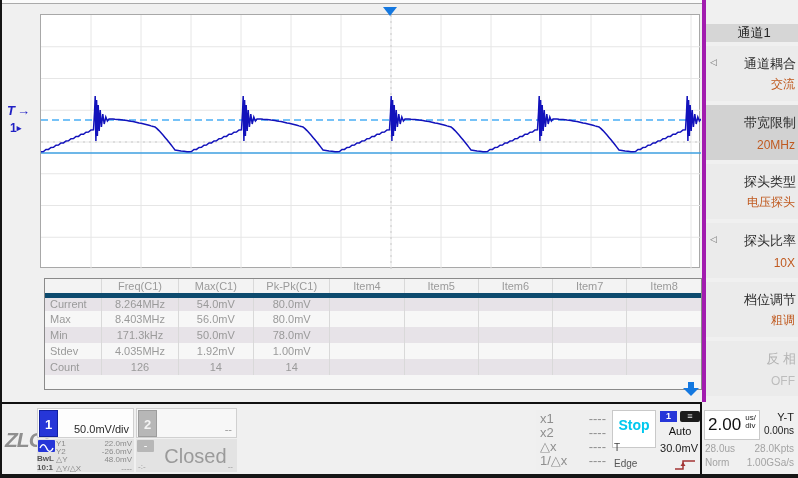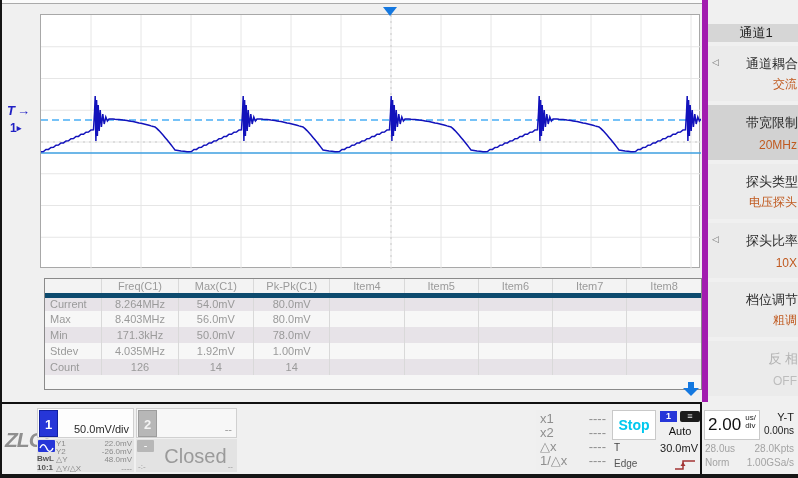--- a/index.html
+++ b/index.html
@@ -30,21 +30,21 @@
     border-left:1px solid #d9d9d9;overflow:hidden;white-space:nowrap;}
   .meas th{background:#f3f3f3;text-align:center;border-bottom:5px solid #0c4a6e;}
   .meas td{text-align:center;}
   .meas td:first-child,.meas th:first-child{border-left:none;text-align:left;padding-left:5px;}
   .meas tbody tr:nth-child(odd) td{background:#e7e3e8;}
   .meas tbody tr:nth-child(even) td{background:#f7f7f7;}
 
   .scroll-arrow{position:absolute;left:682px;top:382px;}
 
   
-  .sidebar{position:absolute;left:702px;top:0;width:96px;height:402px;background:#f0f0f0;border-left:6px solid #a21caf;}
+  .sidebar{position:absolute;left:702px;top:0;width:96px;height:402px;background:#f0f0f0;border-left:4px solid #a21caf;}
   .sb-title{position:absolute;left:0;top:24px;width:96px;height:18px;background:#d6d6d6;
     color:#222;font-size:13px;text-align:center;line-height:18px;}
   .sb-items{position:absolute;left:0;top:46px;width:96px;}
   .sk{position:relative;width:96px;height:55px;background:#ebebeb;margin-bottom:4px;}
   .sk.sel{background:#d2d2d2;}
   .sk .lbl{position:absolute;right:6px;top:9px;font-size:13px;color:#2b2b2b;white-space:nowrap;}
   .sk .val{position:absolute;right:7px;bottom:8px;font-size:12px;color:#c05a20;white-space:nowrap;}
   .sk .arrow{position:absolute;left:4px;top:11px;font-size:9px;color:#777;}
   .sk.dis .lbl{color:#b3b3b3;}
   .sk.dis .val{color:#bdbdbd;}
@@ -71,21 +71,21 @@
   .ch2 .minus-badge{position:absolute;left:1px;top:1px;width:17px;height:12px;background:#b7b7b7;color:#fff;
     font-size:11px;line-height:10px;text-align:center;border-radius:1px;}
   .ch2 .closed{position:absolute;left:22px;top:6px;right:4px;text-align:center;font-size:20px;color:#9a9a9a;}
   .ch2 .b-l{position:absolute;left:2px;bottom:1px;font-size:8px;color:#9a9a9a;}
   .ch2 .b-r{position:absolute;right:4px;bottom:1px;font-size:8px;color:#9a9a9a;}
 
   .xcur{position:absolute;left:536px;top:410px;width:74px;height:60px;background:#efefef;padding:2px 4px;}
   .xcur .row{display:flex;justify-content:space-between;font-size:13px;line-height:14px;color:#8f8f8f;}
 
   .trig{position:absolute;left:612px;top:408px;width:88px;height:64px;}
-  .stop-box{position:absolute;left:0;top:2px;width:44px;height:30px;background:#fff;border:1px solid #c9c9c9;
+  .stop-box{position:absolute;left:0;top:2px;width:44px;height:38px;background:#fff;border:1px solid #c9c9c9;
     color:#00c8ee;font-weight:bold;font-size:14px;text-align:center;line-height:28px;}
   .trig-badges{position:absolute;left:48px;top:3px;width:40px;height:12px;}
   .src-badge{position:absolute;left:0;top:0;width:17px;height:11px;background:#2636d8;color:#fff;
     font-size:9px;font-weight:bold;text-align:center;line-height:11px;}
   .coup-badge{position:absolute;left:20px;top:0;width:20px;height:11px;background:#1c1c1c;border-radius:2px;
     color:#eee;font-size:9px;text-align:center;line-height:10px;}
   .trig .mode{position:absolute;left:48px;top:17px;width:40px;text-align:center;font-size:11px;color:#111;}
   .trig .lvl{position:absolute;left:0;top:34px;width:88px;height:14px;font-size:10px;color:#444;}
   .trig .lvl .l{position:absolute;left:2px;}
   .trig .lvl .v{position:absolute;right:2px;font-size:11px;color:#222;}

